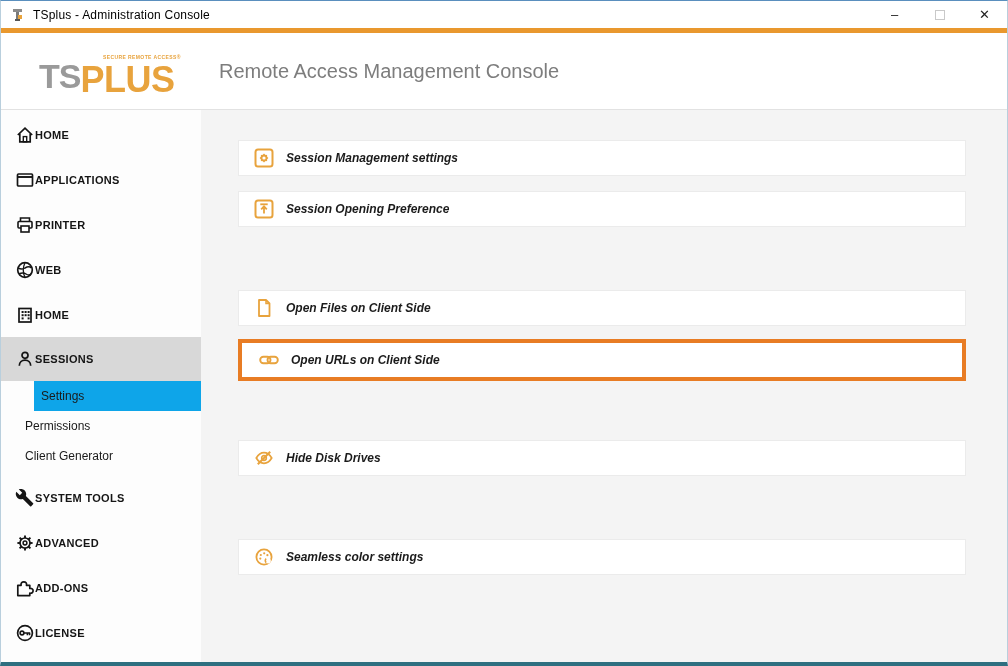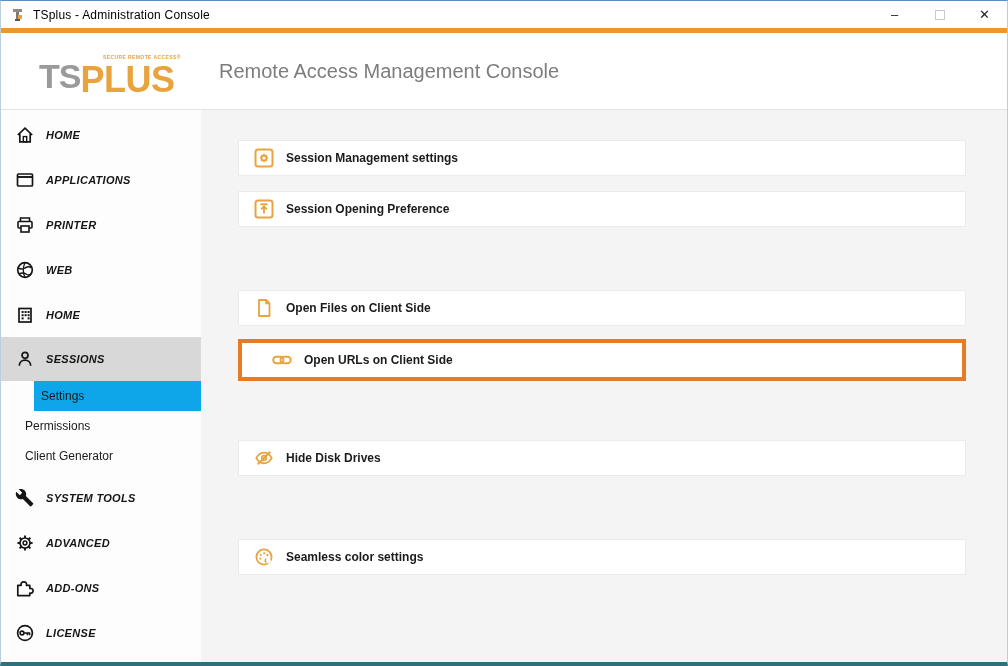--- a/index.html
+++ b/index.html
@@ -24,35 +24,35 @@
            display:flex; align-items:center; flex:0 0 auto; }
   .logo{ position:relative; margin-left:38px; display:flex; align-items:flex-end; height:44px; width:140px; }
   .logo-ts{ font-size:34px; line-height:34px; font-weight:bold; color:#9a9a9a; letter-spacing:-1px; }
   .logo-plus{ font-size:36px; line-height:27px; font-weight:bold; color:#e8a33d; letter-spacing:-.5px; }
   .logo-tag{ position:absolute; top:5px; left:64px; font-size:5px; color:#e8a33d;
              letter-spacing:.4px; white-space:nowrap; font-weight:bold; }
   .header-title{ margin-left:40px; font-size:20px; color:#7d7d7d; }
   
   .body{ flex:1 1 auto; display:flex; min-height:0; }
   .sidebar{ width:200px; background:#fdfdfd; flex:0 0 auto; padding-top:2px; }
-  .nav-item{ height:45px; display:flex; align-items:center; padding-left:14px; gap:11px; cursor:pointer;font-style:italic; }
+  .nav-item{ height:45px; display:flex; align-items:center; padding-left:14px; cursor:pointer; }
   .nav-item.selected{ background:#d8d8d8; height:44px; }
   .nav-item .nav-ic{ width:20px; height:20px; flex:0 0 auto; }
   .nav-label{ font-size:11px; font-weight:bold; color:#151515; letter-spacing:.3px; }
   .submenu{ margin-bottom:4px; }
   .sub-item{ height:30px; display:flex; align-items:center; padding-left:24px; cursor:pointer; }
   .sub-item.selected{ background:#0ea5e9; margin-left:33px; padding-left:7px; }
   .sub-label{ font-size:12px; color:#1a1a1a; }
   
-  .main{ flex:1 1 auto; background:#f4f4f4; padding:0 41px 0 37px; }
+  .main{ flex:1 1 auto; background:#f4f4f4; padding:0 41px 0 37px;font-style:italic; }
   .tile{ height:36px; background:#fff; border:1px solid #ebebeb; display:flex; align-items:center;
          padding-left:15px; gap:12px; cursor:pointer; }
   .tile .tile-ic{ width:20px; height:20px; flex:0 0 auto; }
   .tile-label{ font-size:12px; font-weight:bold; color:#1b1b1b; }
-  .tile.highlight{ height:42px; border:4px solid #e87c24; padding-left:30px; }
+  .tile.highlight{ height:42px; border:4px solid #e87c24; padding-left:17px; }
   .mt30{margin-top:30px;} .mt15{margin-top:15px;} .mt63{margin-top:63px;}
   .mt13{margin-top:13px;} .mt59{margin-top:59px;}
   svg{ display:block; }
 </style>
 </head>
 <body>
 
 <div class="window">
 
   <div class="titlebar">

